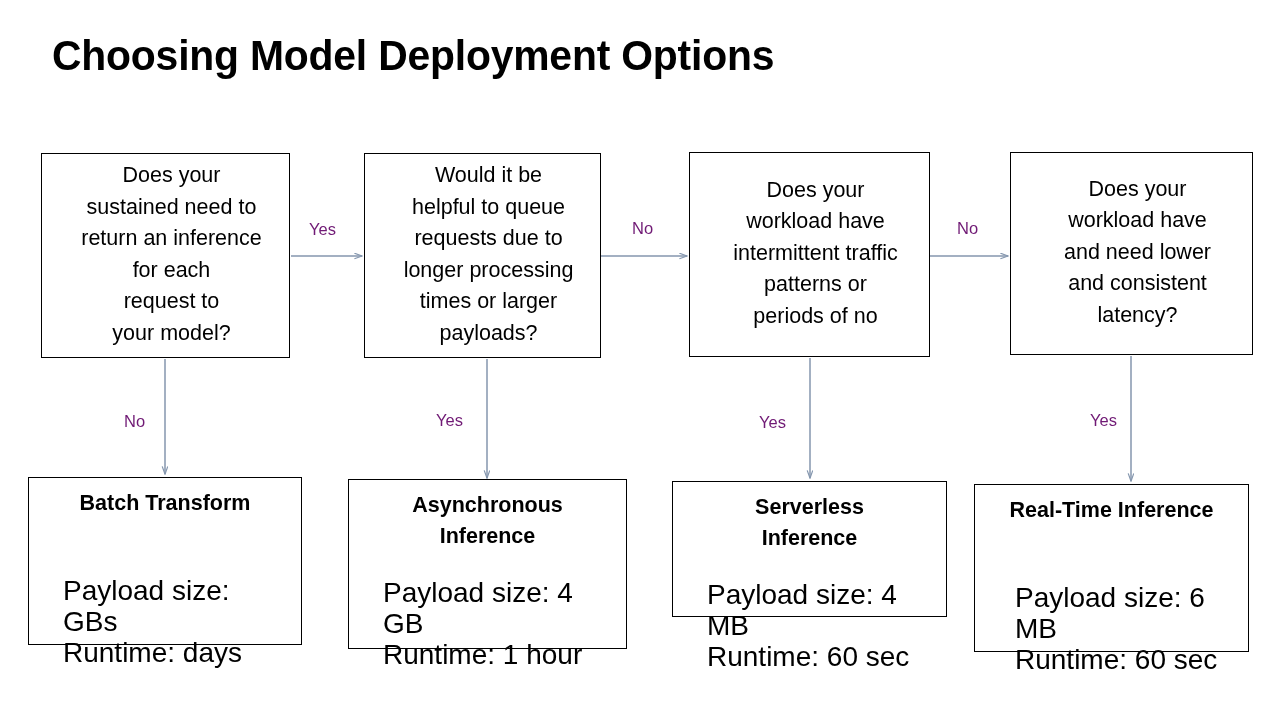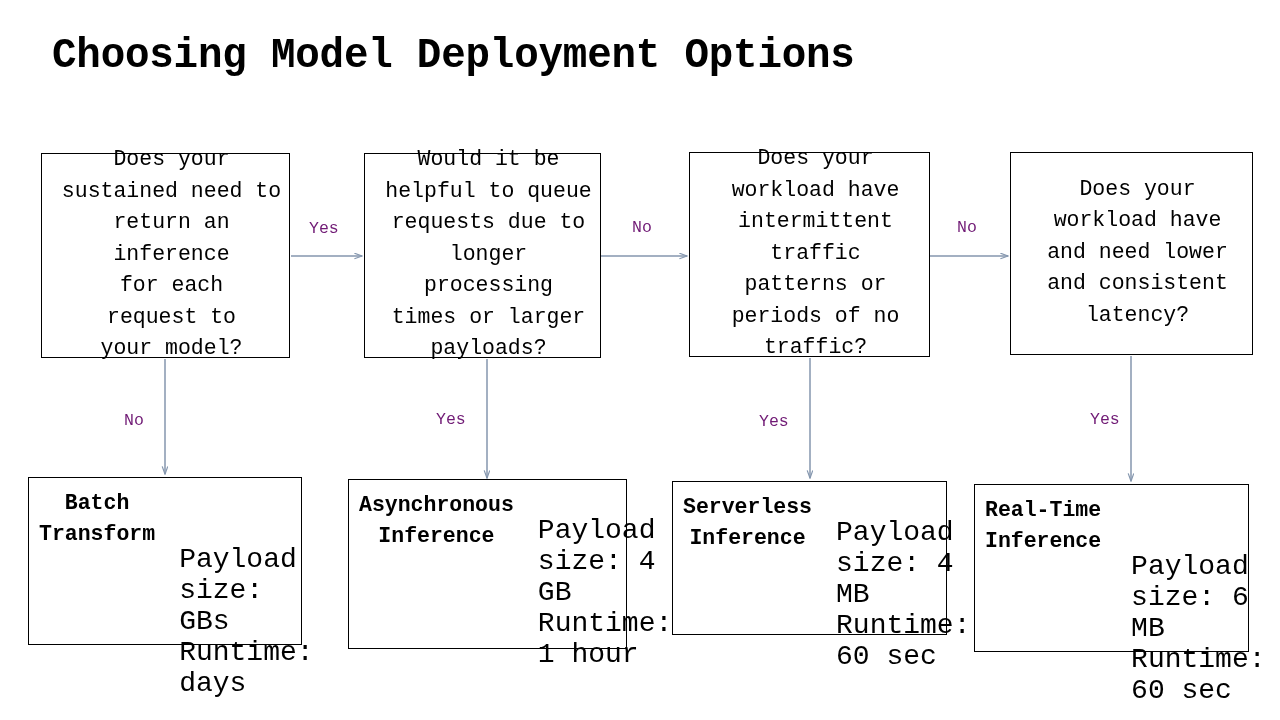--- a/index.html
+++ b/index.html
@@ -15,21 +15,20 @@
     font-family: "Liberation Sans", sans-serif;
     color: #000000;
   }
 
   #canvas {
     position: absolute;
     left: 0;
     top: 0;
     width: 1280px;
     height: 720px;
-    font-family: Liberation Mono, monospace;
   }
 
   .title {
     position: absolute;
     left: 52px;
     top: 32px;
     font-size: 43px;
     font-weight: bold;
     letter-spacing: -0.2px;
     color: #000000;
@@ -56,20 +55,21 @@
   .dbox span { display: block; }
 
   
   .obox {
     position: absolute;
     box-sizing: border-box;
     border: 1.6px solid #000000;
     background: #ffffff;
     padding: 10px 10px 8px 10px;
     display: flex;
+    flex-direction: column;
   }
   .obox .ohead {
     text-align: center;
     font-weight: bold;
     font-size: 21.5px;
     line-height: 31px;
   }
   .obox .obody {
     text-align: left;
     font-size: 28px;
@@ -146,21 +146,20 @@
     </div>
   </div>
 
   <div class="dbox" style="left:689px; top:152px; width:241px; height:205px;">
     <div>
       <span>Does your</span>
       <span>workload have</span>
       <span>intermittent traffic</span>
       <span>patterns or</span>
       <span>periods of no</span>
-      <span>traffic?</span>
     </div>
   </div>
 
   <div class="dbox" style="left:1010px; top:152px; width:243px; height:203px;">
     <div>
       <span>Does your</span>
       <span>workload have</span>
       <span>and need lower</span>
       <span>and consistent</span>
       <span>latency?</span>
@@ -190,21 +189,21 @@
     <div class="ohead">
       <div>Asynchronous</div>
       <div>Inference</div>
     </div>
     <div class="obody" style="margin-top:25px;">
       <div>Payload size: 4 GB</div>
       <div>Runtime: 1 hour</div>
     </div>
   </div>
 
-  <div class="obox" style="left:672px; top:481px; width:275px; height:154px;">
+  <div class="obox" style="left:672px; top:481px; width:275px; height:136px;">
     <div class="ohead">
       <div>Serverless</div>
       <div>Inference</div>
     </div>
     <div class="obody" style="margin-top:25px;">
       <div>Payload size: 4 MB</div>
       <div>Runtime: 60 sec</div>
     </div>
   </div>
 

